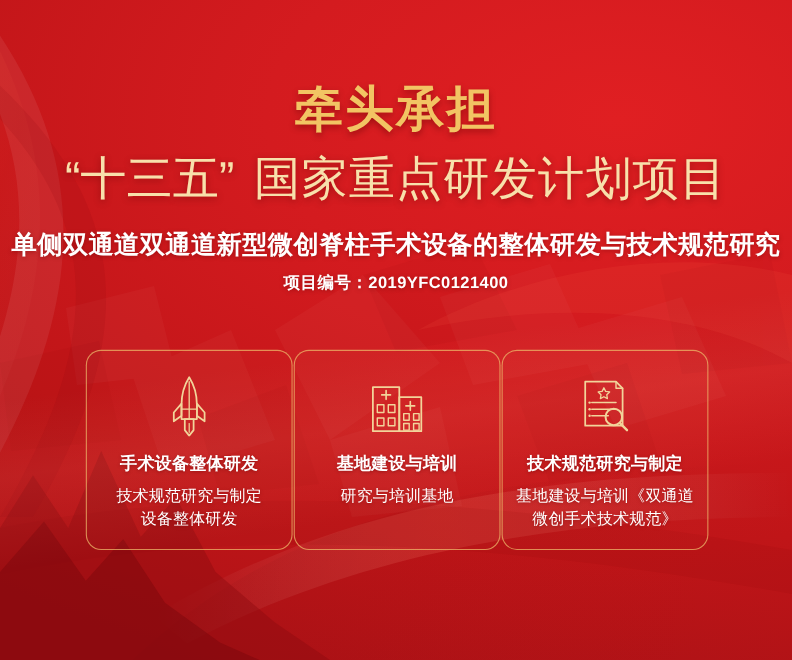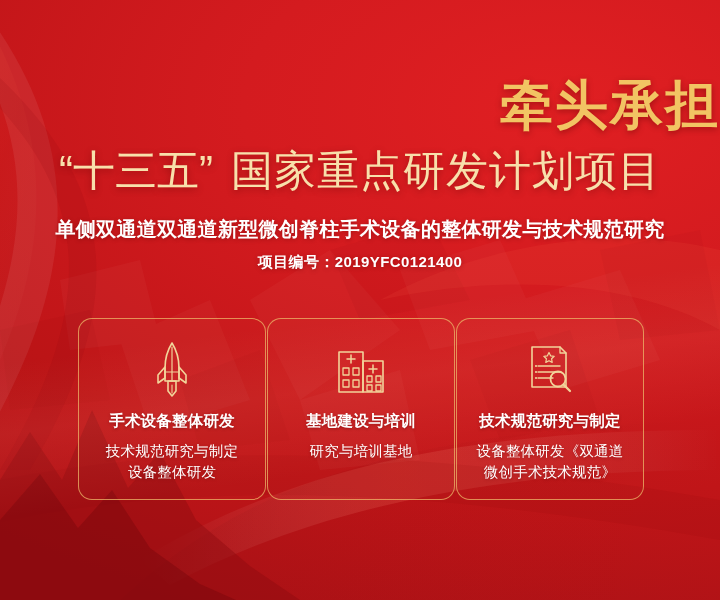--- a/index.html
+++ b/index.html
@@ -50,44 +50,43 @@
   
   .head {
     position: absolute;
     left: 0;
     right: 0;
     top: 0;
     text-align: center;
   }
   .title-lead {
     margin-top: 78px;
-    font-size: 53px;
+    font-size: 44px;
     line-height: 1;
     font-weight: bold;
     letter-spacing: 2px;
     color: #f2c463;
     text-shadow: 0 2px 6px rgba(90,0,0,0.45);
-    text-align: right;
   }
   .title-main {
     margin-top: 16px;
     font-size: 42px;
     line-height: 1.12;
     font-weight: normal;
     letter-spacing: 1px;
     color: #f8e0ab;
     text-shadow: 0 2px 7px rgba(90,0,0,0.45);
     white-space: nowrap;
   }
   .title-main .quoted { letter-spacing: 0px; }
   .title-main .gap { display: inline-block; width: 18px; }
 
   .subtitle {
     margin-top: 22px;
-    font-size: 20px;
+    font-size: 23px;
     font-weight: bold;
     color: #ffffff;
     letter-spacing: 0.3px;
     text-shadow: 0 1px 4px rgba(90,0,0,0.4);
   }
   .project-no {
     margin-top: 10px;
     font-size: 15px;
     font-weight: bold;
     color: #ffffff;
@@ -267,19 +266,19 @@
           <path d="M13 23 L 35 23 M 13 29 L 35 29 M 13 35 L 28 35" stroke-width="1.4"></path>
           <circle cx="11" cy="23" r="1.1" fill="#f2d49a" stroke="none"></circle>
           <circle cx="11" cy="29" r="1.1" fill="#f2d49a" stroke="none"></circle>
           <circle cx="11" cy="35" r="1.1" fill="#f2d49a" stroke="none"></circle>
           <circle cx="33" cy="36" r="7.5" stroke-width="1.8"></circle>
           <path d="M38.6 41.6 L 45 48" stroke-width="2.2"></path>
         </svg>
       </div>
       <div class="card-title">技术规范研究与制定</div>
       <div class="card-desc">
-        <div>设备整体研发《双通道</div>
+        <div>基地建设与培训《双通道</div>
         <div>微创手术技术规范》</div>
       </div>
     </div>
 
   </div>
 </div>
 
 </body></html>

